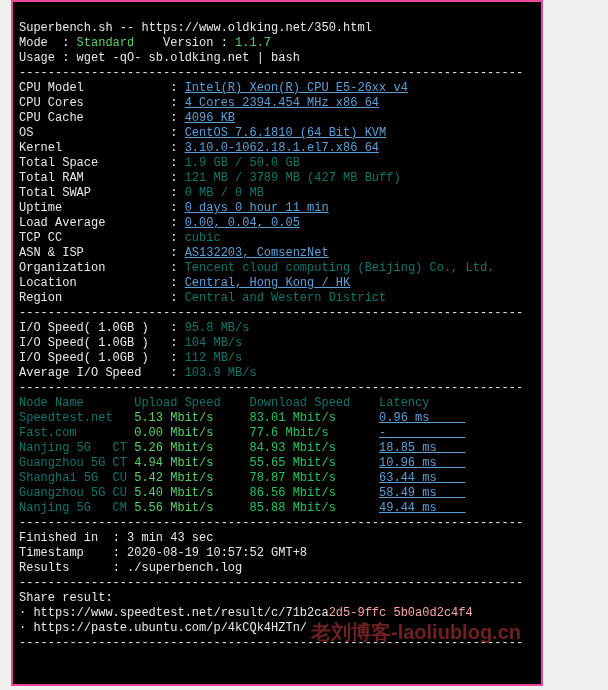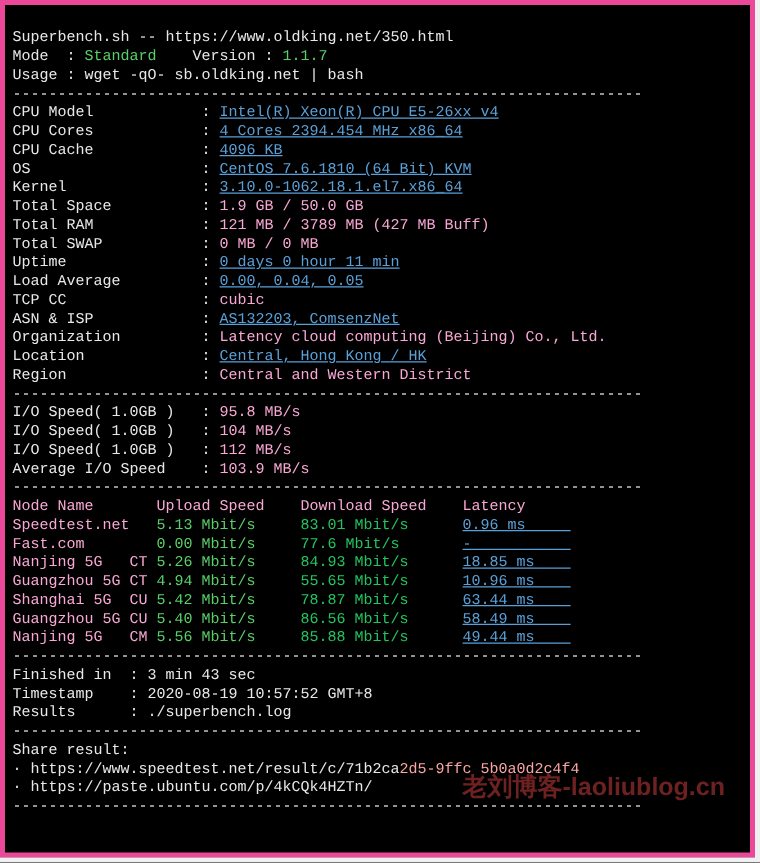--- a/index.html
+++ b/index.html
@@ -2,36 +2,37 @@
 <html><head>
 <meta charset="utf-8">
 <style>
   body {
     margin: 0;
     padding: 0;
     background: #f0f0f0;
     font-family: "Courier New", monospace;
   }
   .terminal {
-    width: 604px;
+    width: 532px;
     height: 686px;
     background: #000000;
-    border: 4px solid #ec4899;
+    border: 2px solid #ec4899;
     box-sizing: border-box;
     padding: 4px 6px;
     font-size: 12px;
     line-height: 15px;
     color: #e8e8e8;
     white-space: pre;
     position: relative;
     overflow: hidden;
+    margin-left: 11px;
   }
   .w  { color: #e8e8e8; }
   .g  { color: #58d068; }
-  .y  { color: #f9a8d4; }
+  .y  { color: #0f766e; }
   .b  { color: #5aa0d8; text-decoration: underline; }
   .r  { color: #22c55e; }
   .dim { color: #fca5a5; }
   .watermark {
     position: absolute;
     right: 20px;
     bottom: 44px;
     color: rgba(200,60,60,0.55);
     font-family: "Arial", sans-serif;
     font-size: 20px;
@@ -52,21 +53,21 @@
 <span class="w">CPU Cache            </span><span class="w">: </span><span class="b">4096 KB</span>
 <span class="w">OS                   </span><span class="w">: </span><span class="b">CentOS 7.6.1810 (64 Bit) KVM</span>
 <span class="w">Kernel               </span><span class="w">: </span><span class="b">3.10.0-1062.18.1.el7.x86_64</span>
 <span class="w">Total Space          </span><span class="w">: </span><span class="y">1.9 GB / 50.0 GB</span>
 <span class="w">Total RAM            </span><span class="w">: </span><span class="y">121 MB / 3789 MB (427 MB Buff)</span>
 <span class="w">Total SWAP           </span><span class="w">: </span><span class="y">0 MB / 0 MB</span>
 <span class="w">Uptime               </span><span class="w">: </span><span class="b">0 days 0 hour 11 min</span>
 <span class="w">Load Average         </span><span class="w">: </span><span class="b">0.00, 0.04, 0.05</span>
 <span class="w">TCP CC               </span><span class="w">: </span><span class="y">cubic</span>
 <span class="w">ASN &amp; ISP            </span><span class="w">: </span><span class="b">AS132203, ComsenzNet</span>
-<span class="w">Organization         </span><span class="w">: </span><span class="y">Latency cloud computing (Beijing) Co., Ltd.</span>
+<span class="w">Organization         </span><span class="w">: </span><span class="y">Tencent cloud computing (Beijing) Co., Ltd.</span>
 <span class="w">Location             </span><span class="w">: </span><span class="b">Central, Hong Kong / HK</span>
 <span class="w">Region               </span><span class="w">: </span><span class="y">Central and Western District</span>
 </div><span class="w">----------------------------------------------------------------------</span>
 <span class="w">I/O Speed( 1.0GB )   </span><span class="w">: </span><span class="y">95.8 MB/s</span>
 <span class="w">I/O Speed( 1.0GB )   </span><span class="w">: </span><span class="y">104 MB/s</span>
 <span class="w">I/O Speed( 1.0GB )   </span><span class="w">: </span><span class="y">112 MB/s</span>
 <span class="w">Average I/O Speed    </span><span class="w">: </span><span class="y">103.9 MB/s</span>
 <span class="w">----------------------------------------------------------------------</span>
 <span class="y">Node Name       </span><span class="y">Upload Speed    </span><span class="y">Download Speed    </span><span class="y">Latency     </span>
 <div id="speedrows"><span class="y">Speedtest.net   </span><span class="g">5.13 Mbit/s     </span><span class="r">83.01 Mbit/s      </span><span class="b">0.96 ms     </span>

